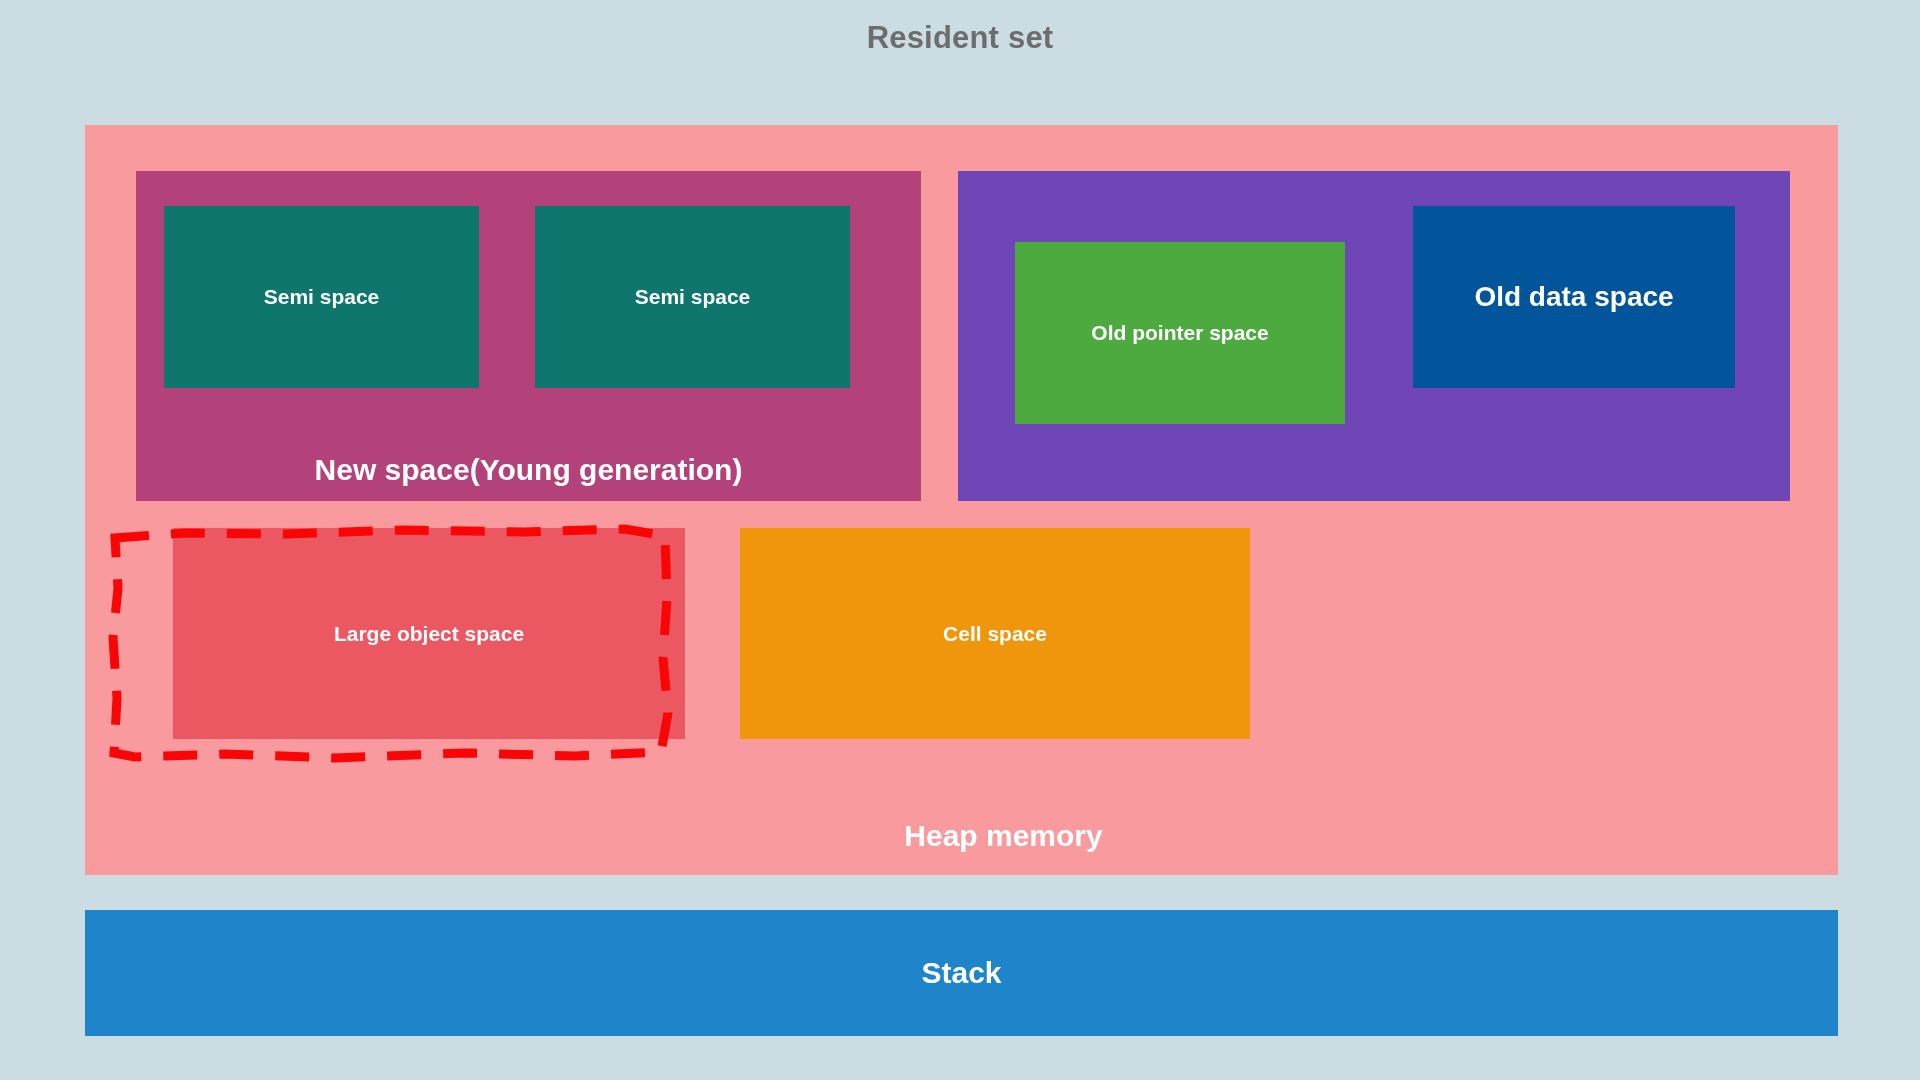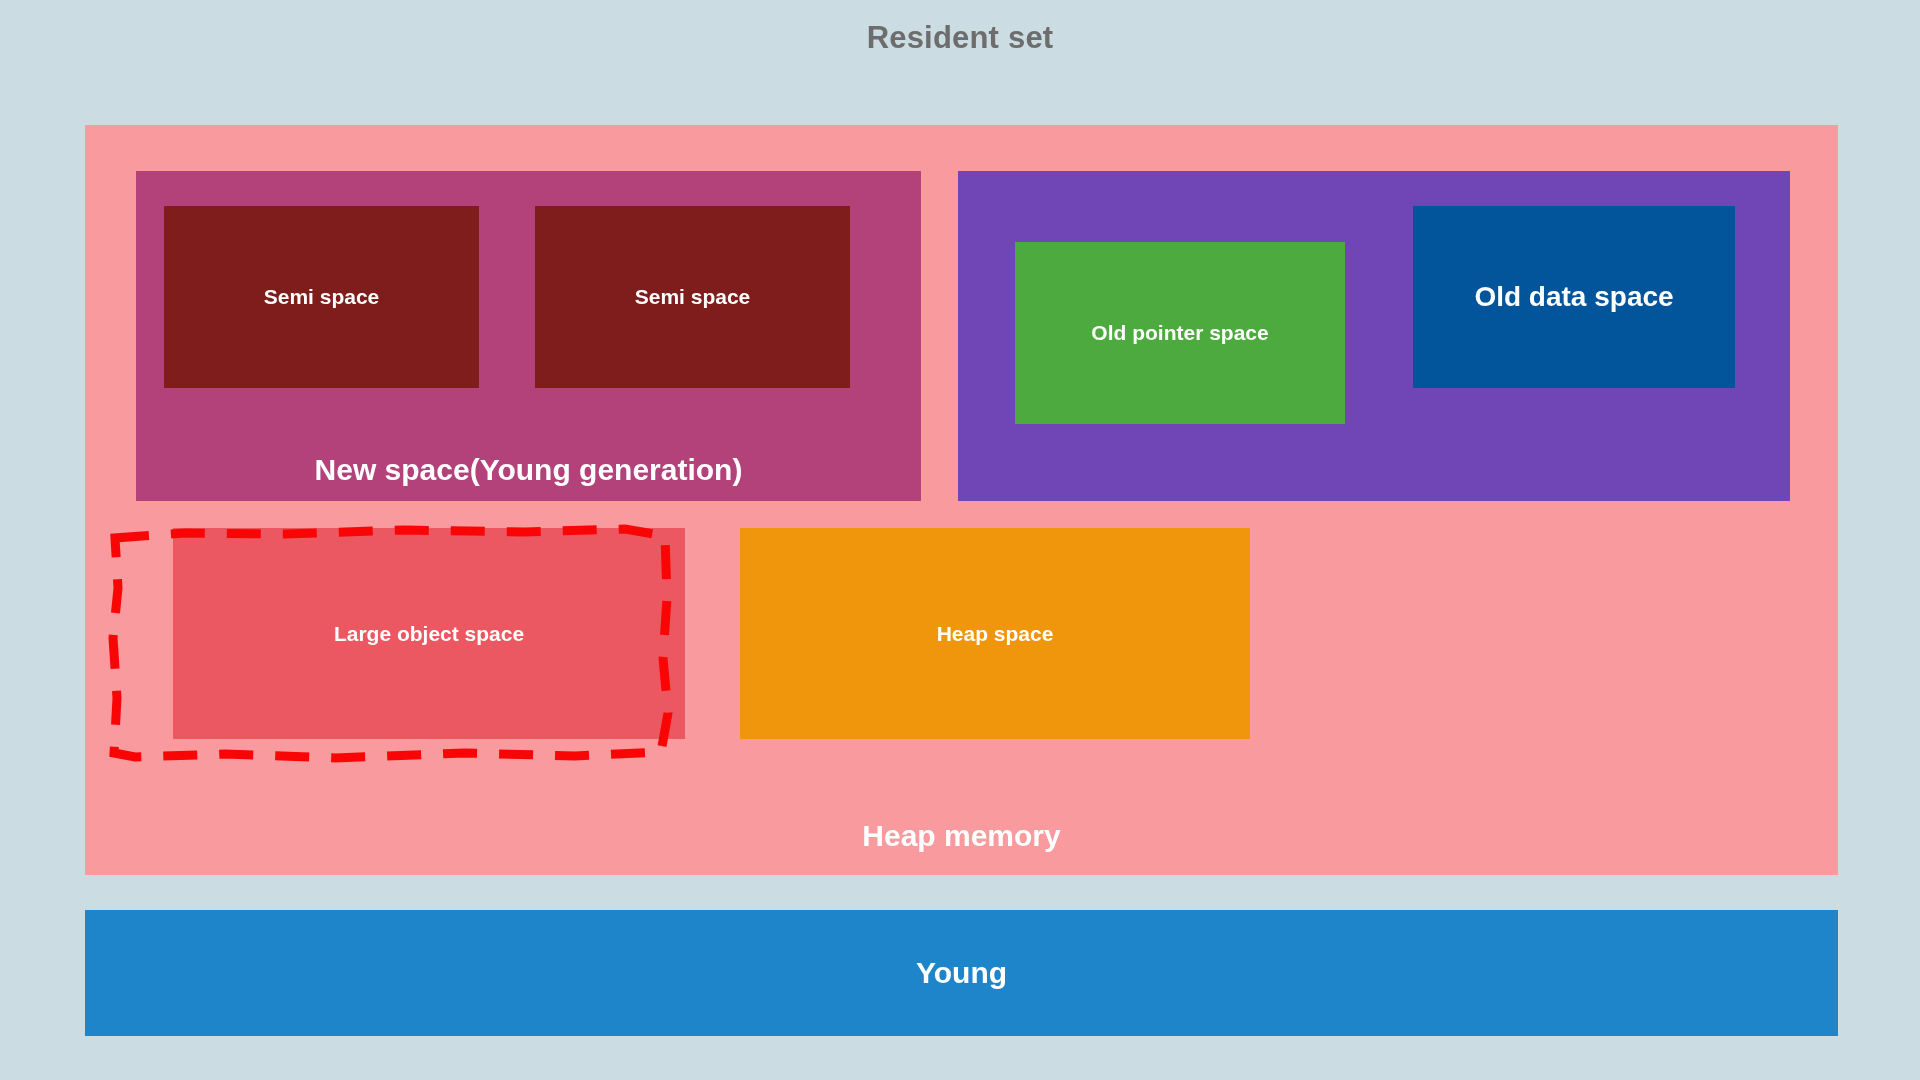--- a/index.html
+++ b/index.html
@@ -65,21 +65,21 @@
     color: #ffffff;
     font-size: 30px;
     font-weight: bold;
   }
 
   .semi-space {
     position: absolute;
     top: 35px;
     width: 315px;
     height: 182px;
-    background: #7f1d1d;
+    background: #0f766e;
     display: flex;
     align-items: center;
     justify-content: center;
     color: #ffffff;
     font-size: 21px;
     font-weight: bold;
   }
   #semi-space-1 { left: 28px; }
   #semi-space-2 { left: 399px; }
 
@@ -179,20 +179,21 @@
 
   #heap-memory-label {
     position: absolute;
     left: 0;
     bottom: 22px;
     width: 100%;
     text-align: center;
     color: #ffffff;
     font-size: 30px;
     font-weight: bold;
+    padding-left: 42px;
   }
 
   
   #stack {
     position: absolute;
     left: 85px;
     top: 910px;
     width: 1753px;
     height: 126px;
     background: #1f85cb;
@@ -226,19 +227,19 @@
 
   <div id="highlight-annotation">
     <svg width="570" height="255" viewBox="0 0 570 255" xmlns="http://www.w3.org/2000/svg">
       <path d="M 10 30 L 80 25 L 180 26 L 300 22 L 420 24 L 520 21 L 560 28
                L 562 90 L 558 150 L 563 205 L 556 244
                L 470 248 L 360 245 L 230 250 L 120 246 L 30 249 L 9 245
                L 12 190 L 8 130 L 13 80 Z" fill="none" stroke="#fa0505" stroke-width="9" stroke-linecap="butt" stroke-dasharray="34 22"></path>
     </svg>
   </div>
 
-  <div id="code-space">Heap space</div>
+  <div id="code-space">Cell space</div>
 
 
   <div id="heap-memory-label">Heap memory</div>
 </div>
 
-<div id="stack">Young</div>
+<div id="stack">Stack</div>
 
 </body></html>

